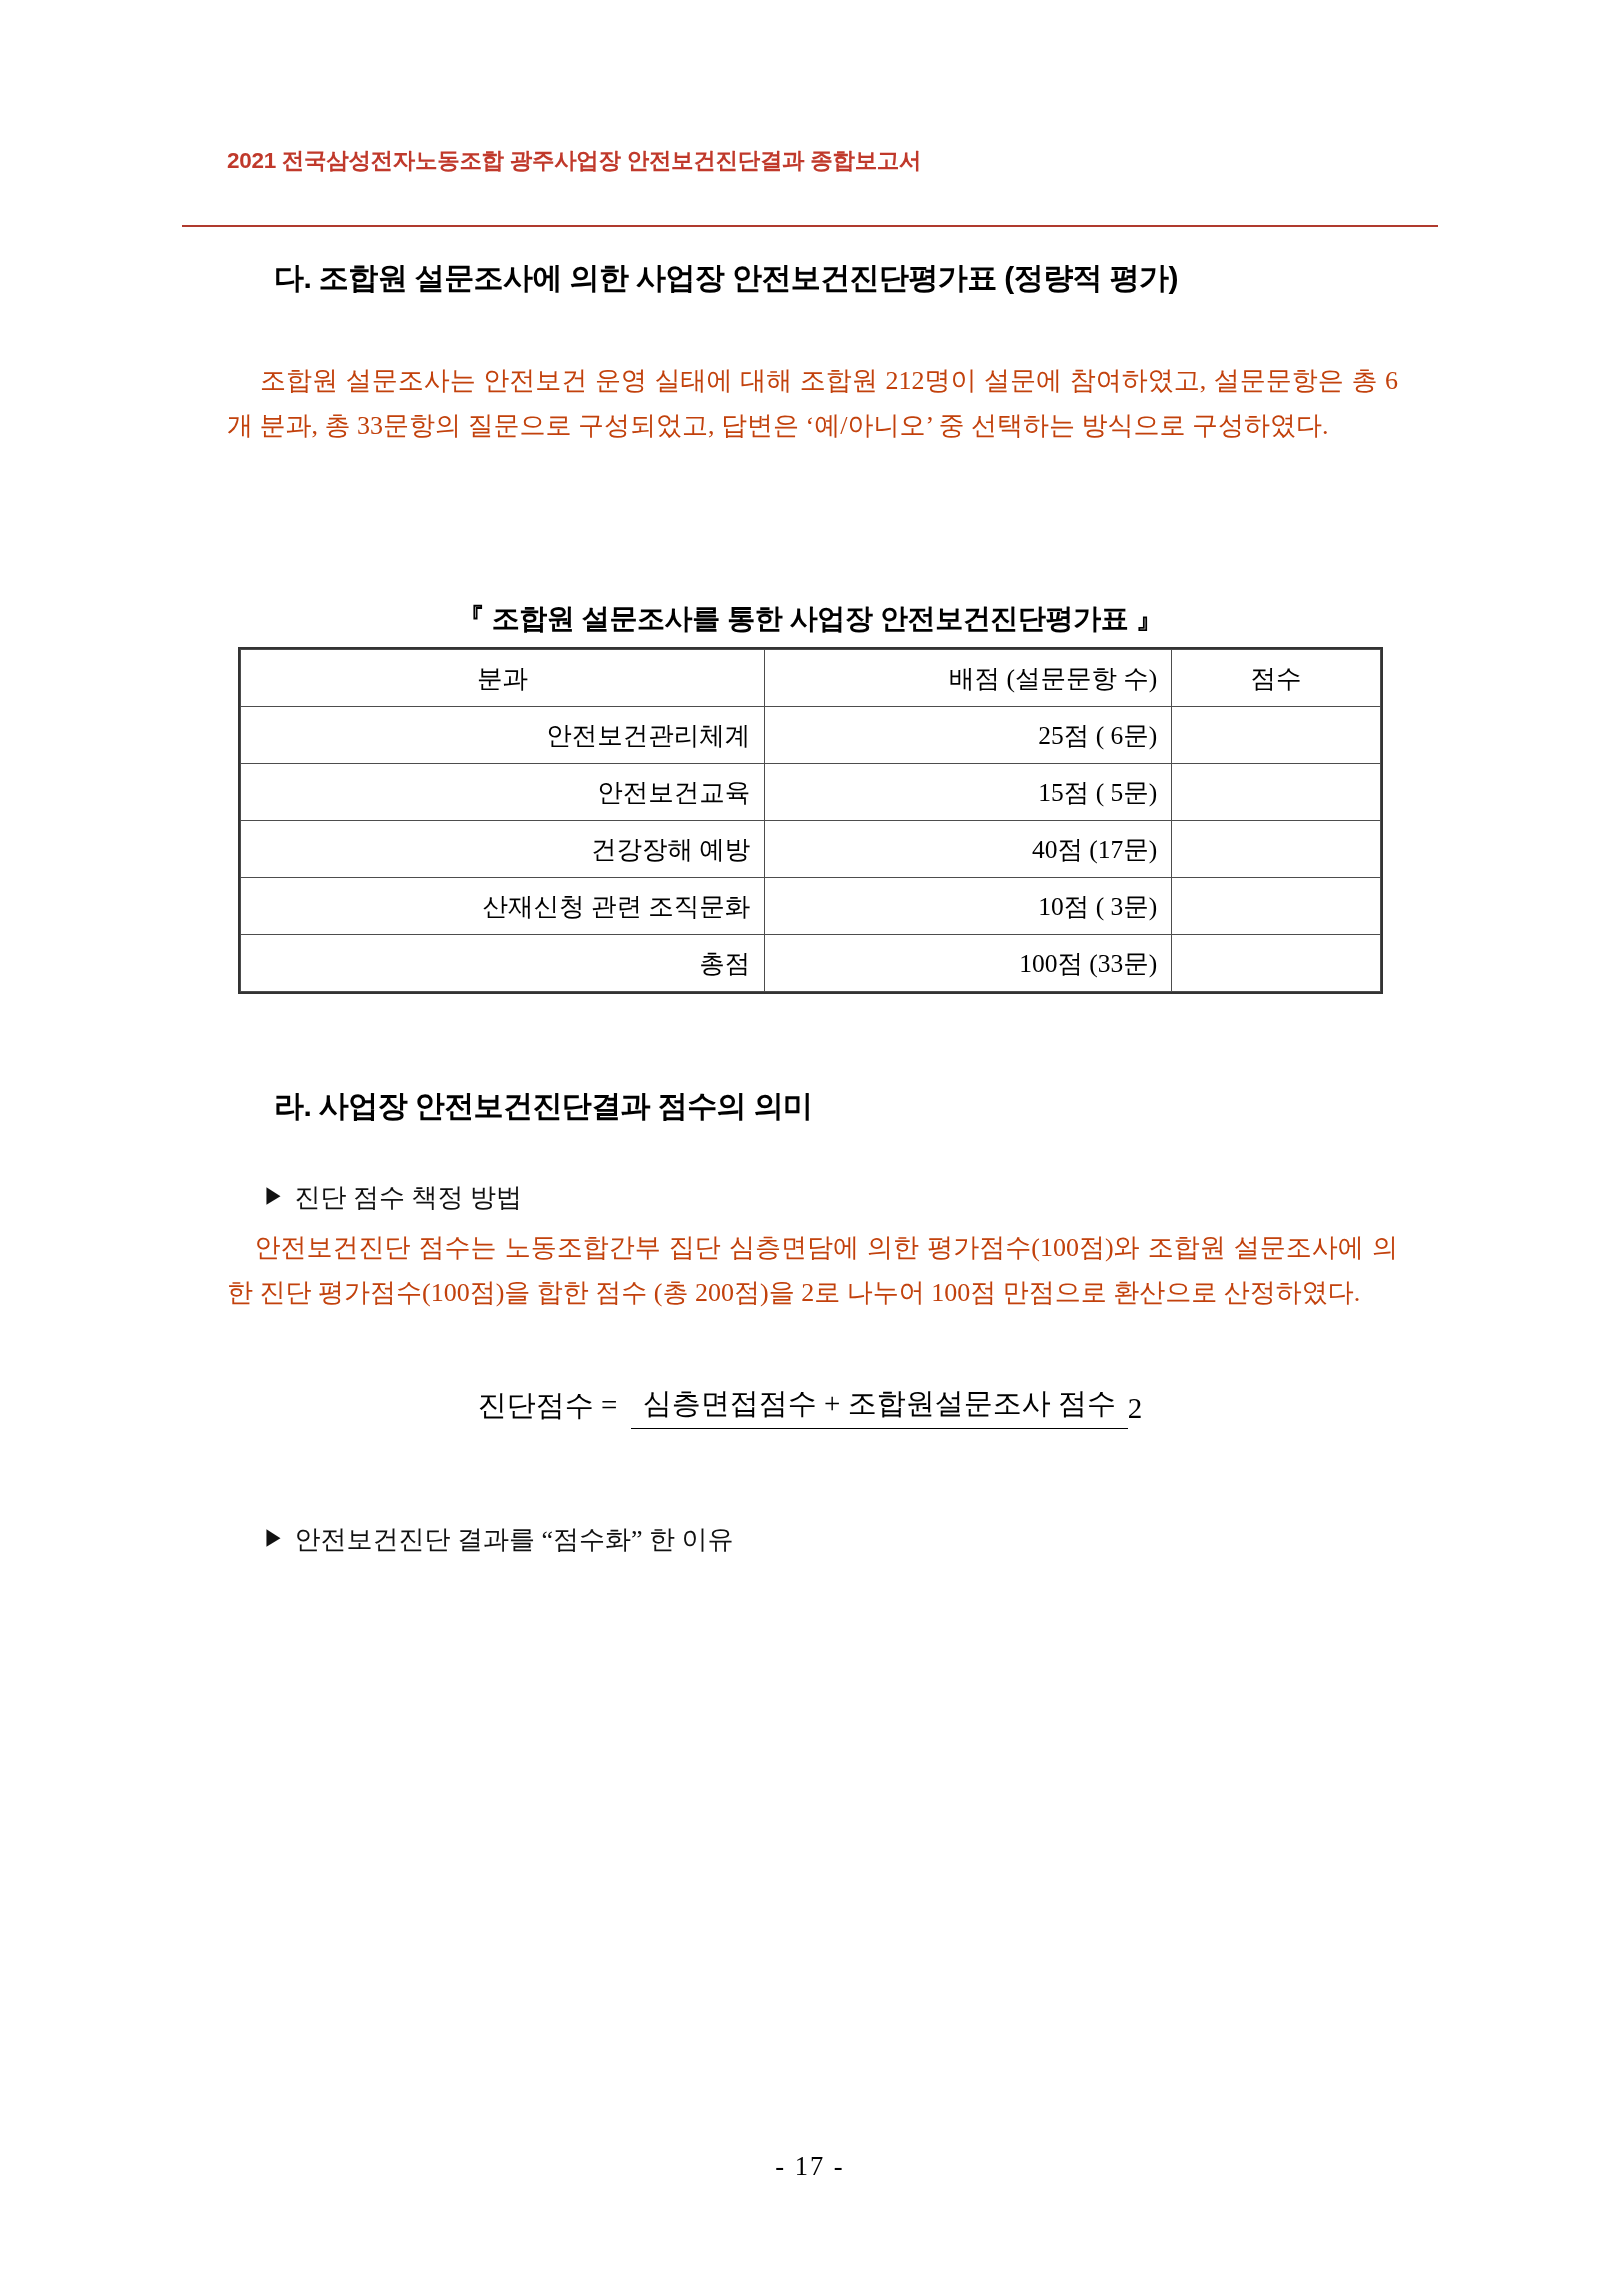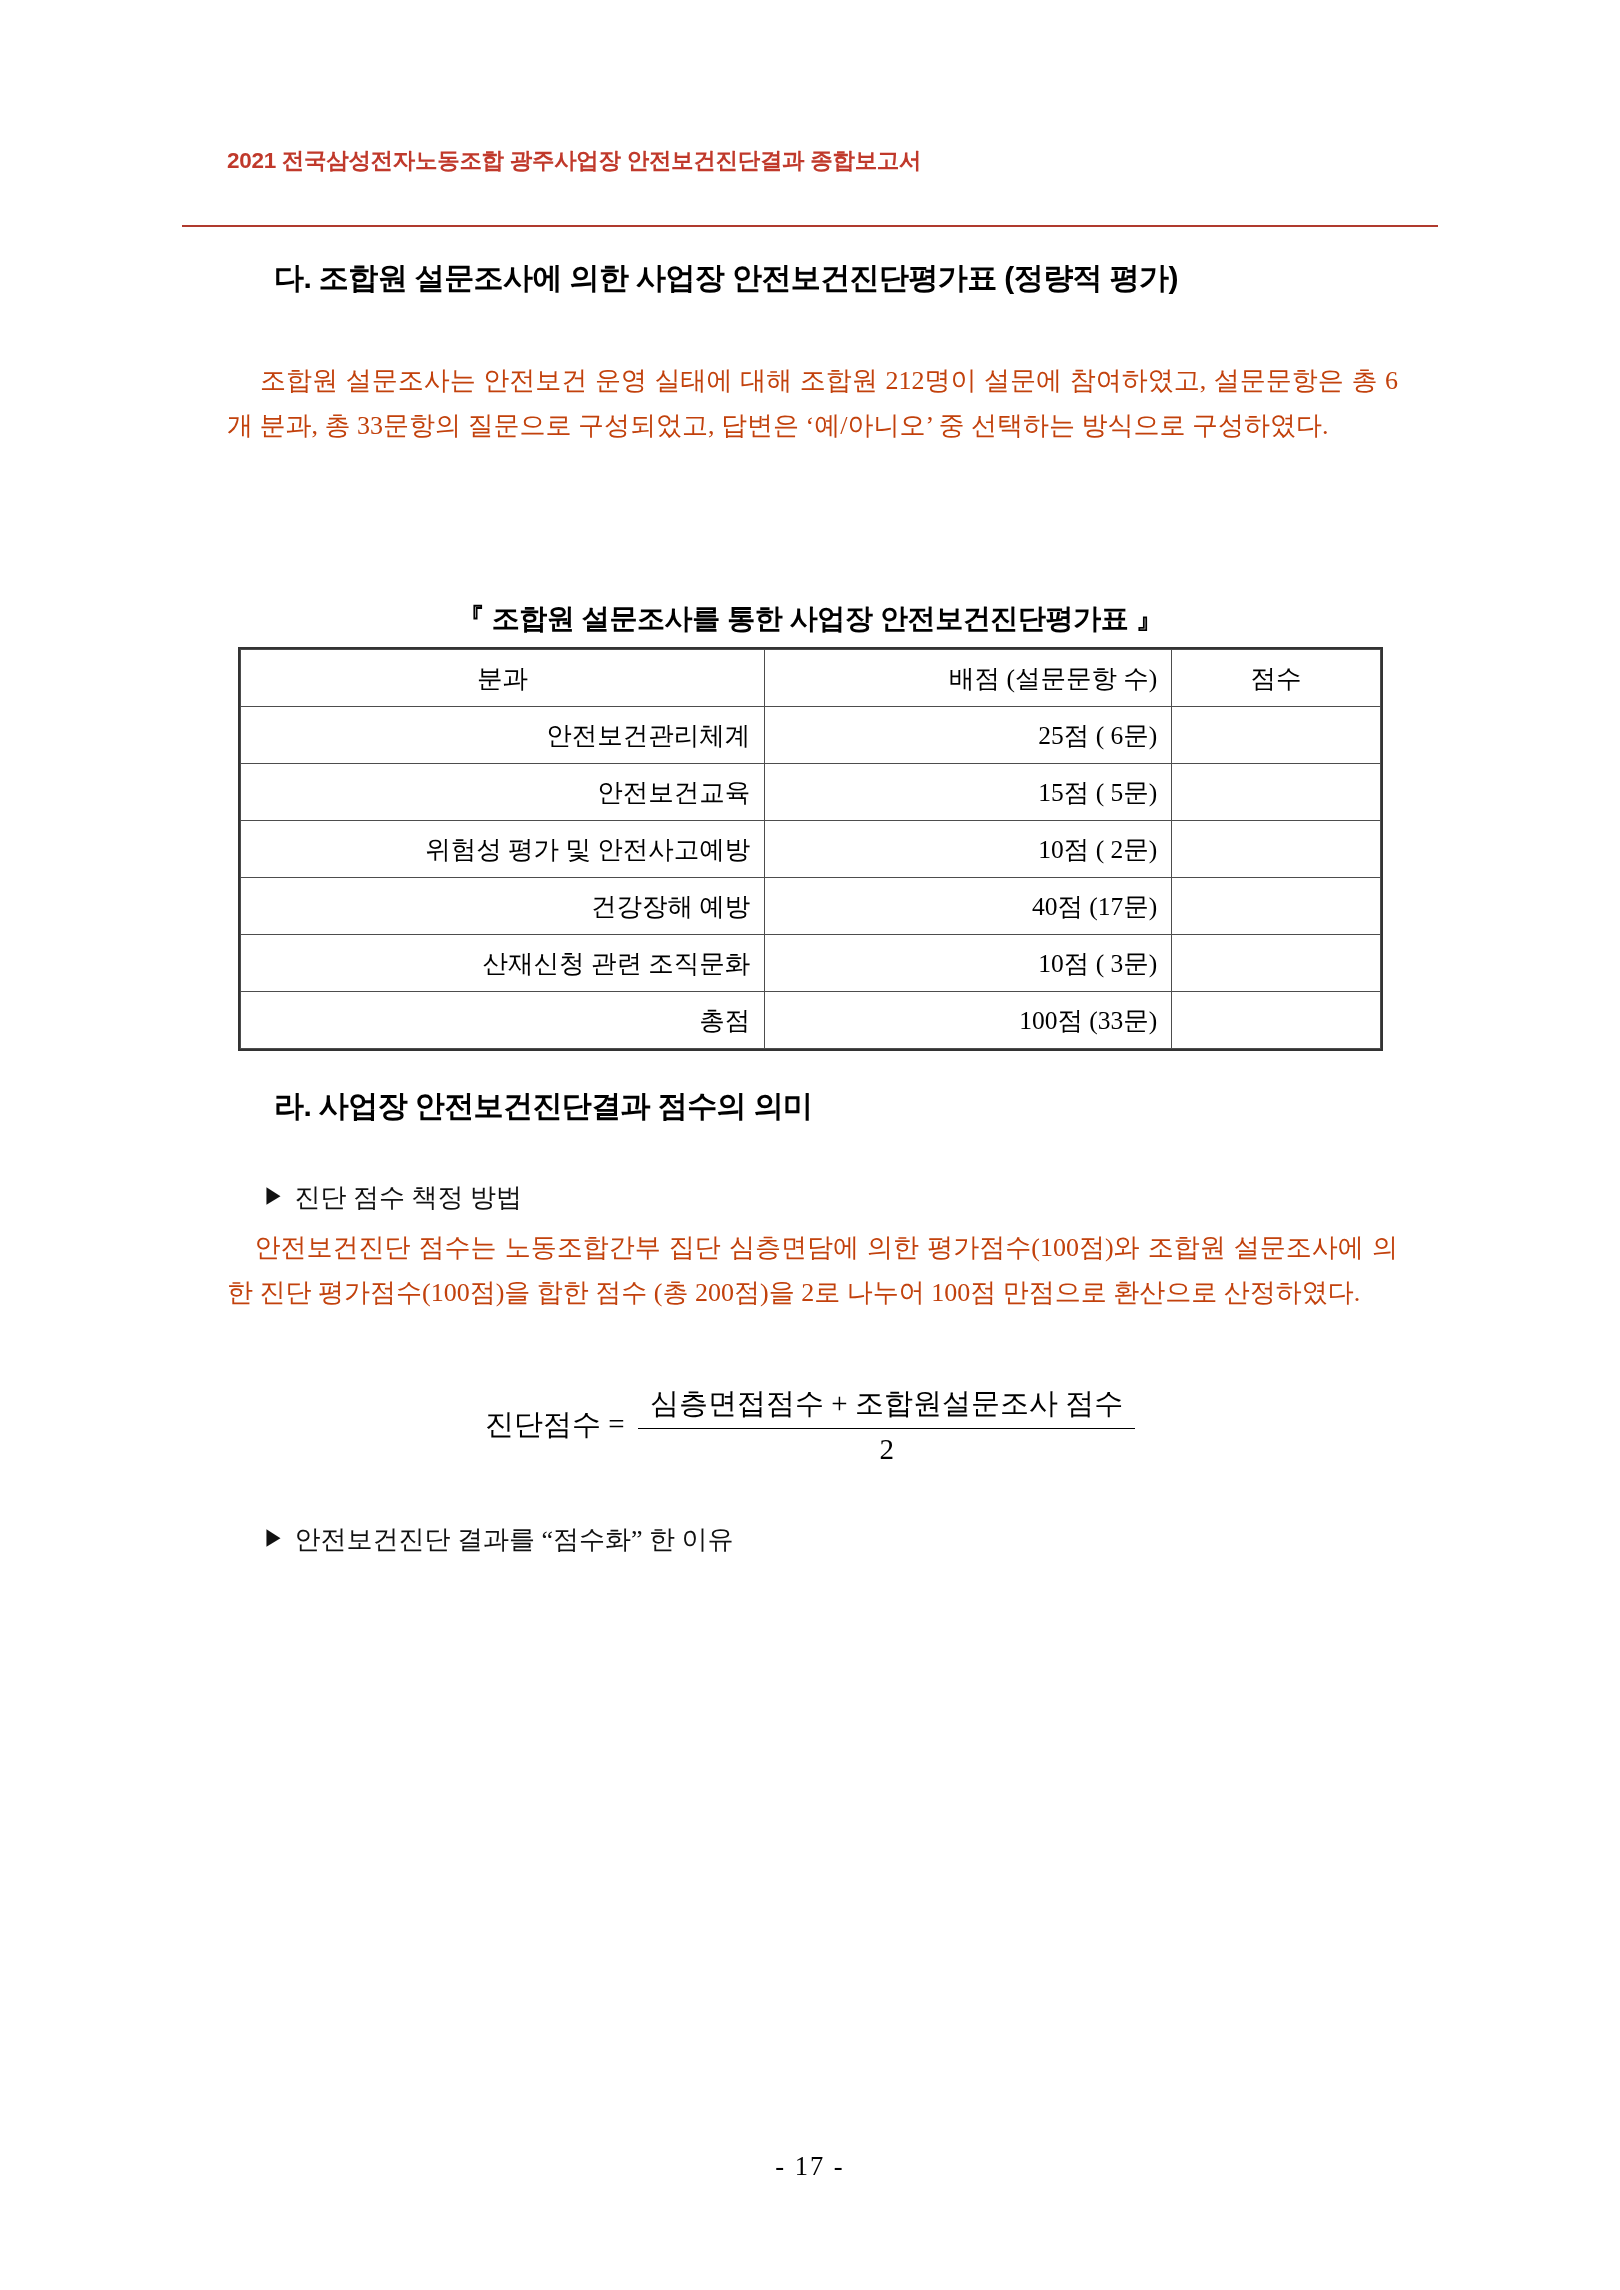--- a/index.html
+++ b/index.html
@@ -147,21 +147,20 @@
     font-size: 29px;
   }
   .formula .eq {
     display: inline-flex;
     align-items: center;
     justify-content: center;
     gap: 7.8px;
   }
   .frac {
     display: inline-flex;
-    flex-direction: column;
     align-items: center;
     vertical-align: middle;
     margin-left: 5.9px;
   }
   .frac .num {
     padding: 0 11.8px 3.9px 11.8px;
     border-bottom: 1.6px solid #000;
     font-size: 29px;
   }
   .frac .den {
@@ -206,25 +205,20 @@
       </thead>
       <tbody>
         <tr>
           <td class="col-cat">안전보건관리체계</td>
           <td class="col-score">25점 ( 6문)</td>
           <td class="col-pts"></td>
         </tr>
         <tr>
           <td class="col-cat">안전보건교육</td>
           <td class="col-score">15점 ( 5문)</td>
-          <td class="col-pts"></td>
-        </tr>
-        <tr>
-          <td class="col-cat">위험성 평가 및 안전사고예방</td>
-          <td class="col-score">10점 ( 2문)</td>
           <td class="col-pts"></td>
         </tr>
         <tr>
           <td class="col-cat">건강장해 예방</td>
           <td class="col-score">40점 (17문)</td>
           <td class="col-pts"></td>
         </tr>
         <tr>
           <td class="col-cat">산재신청 관련 조직문화</td>
           <td class="col-score">10점 ( 3문)</td>

